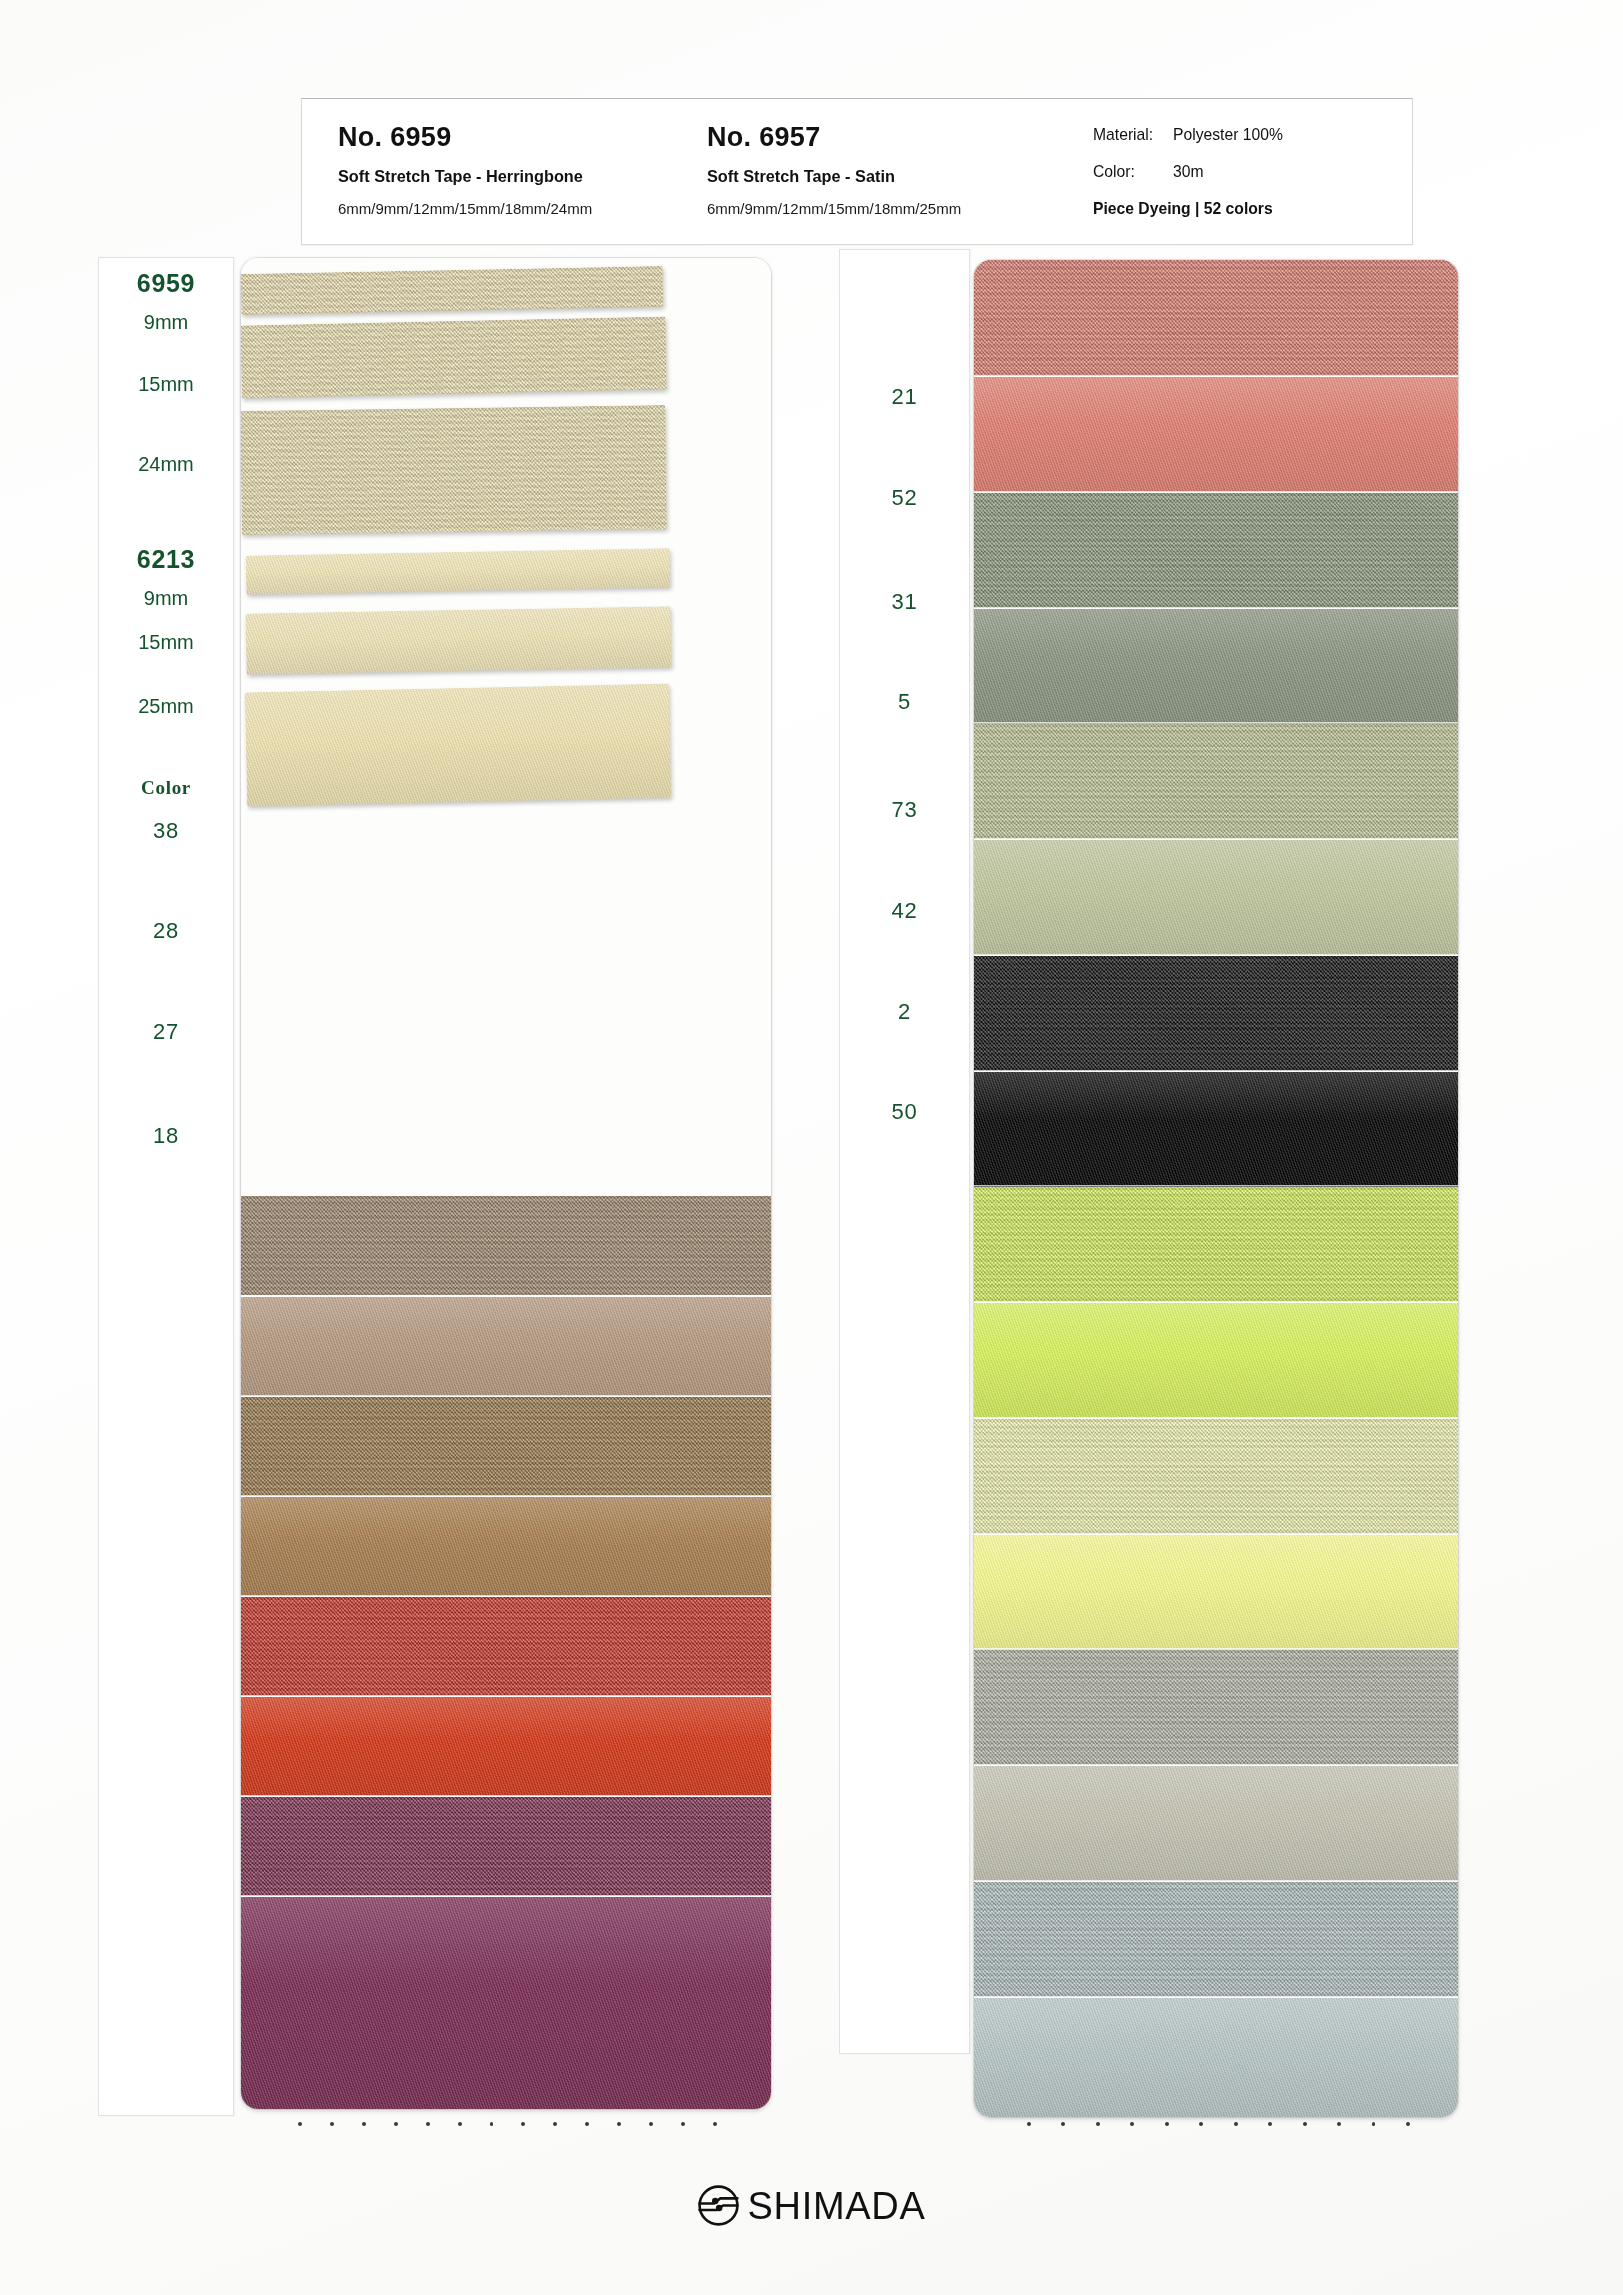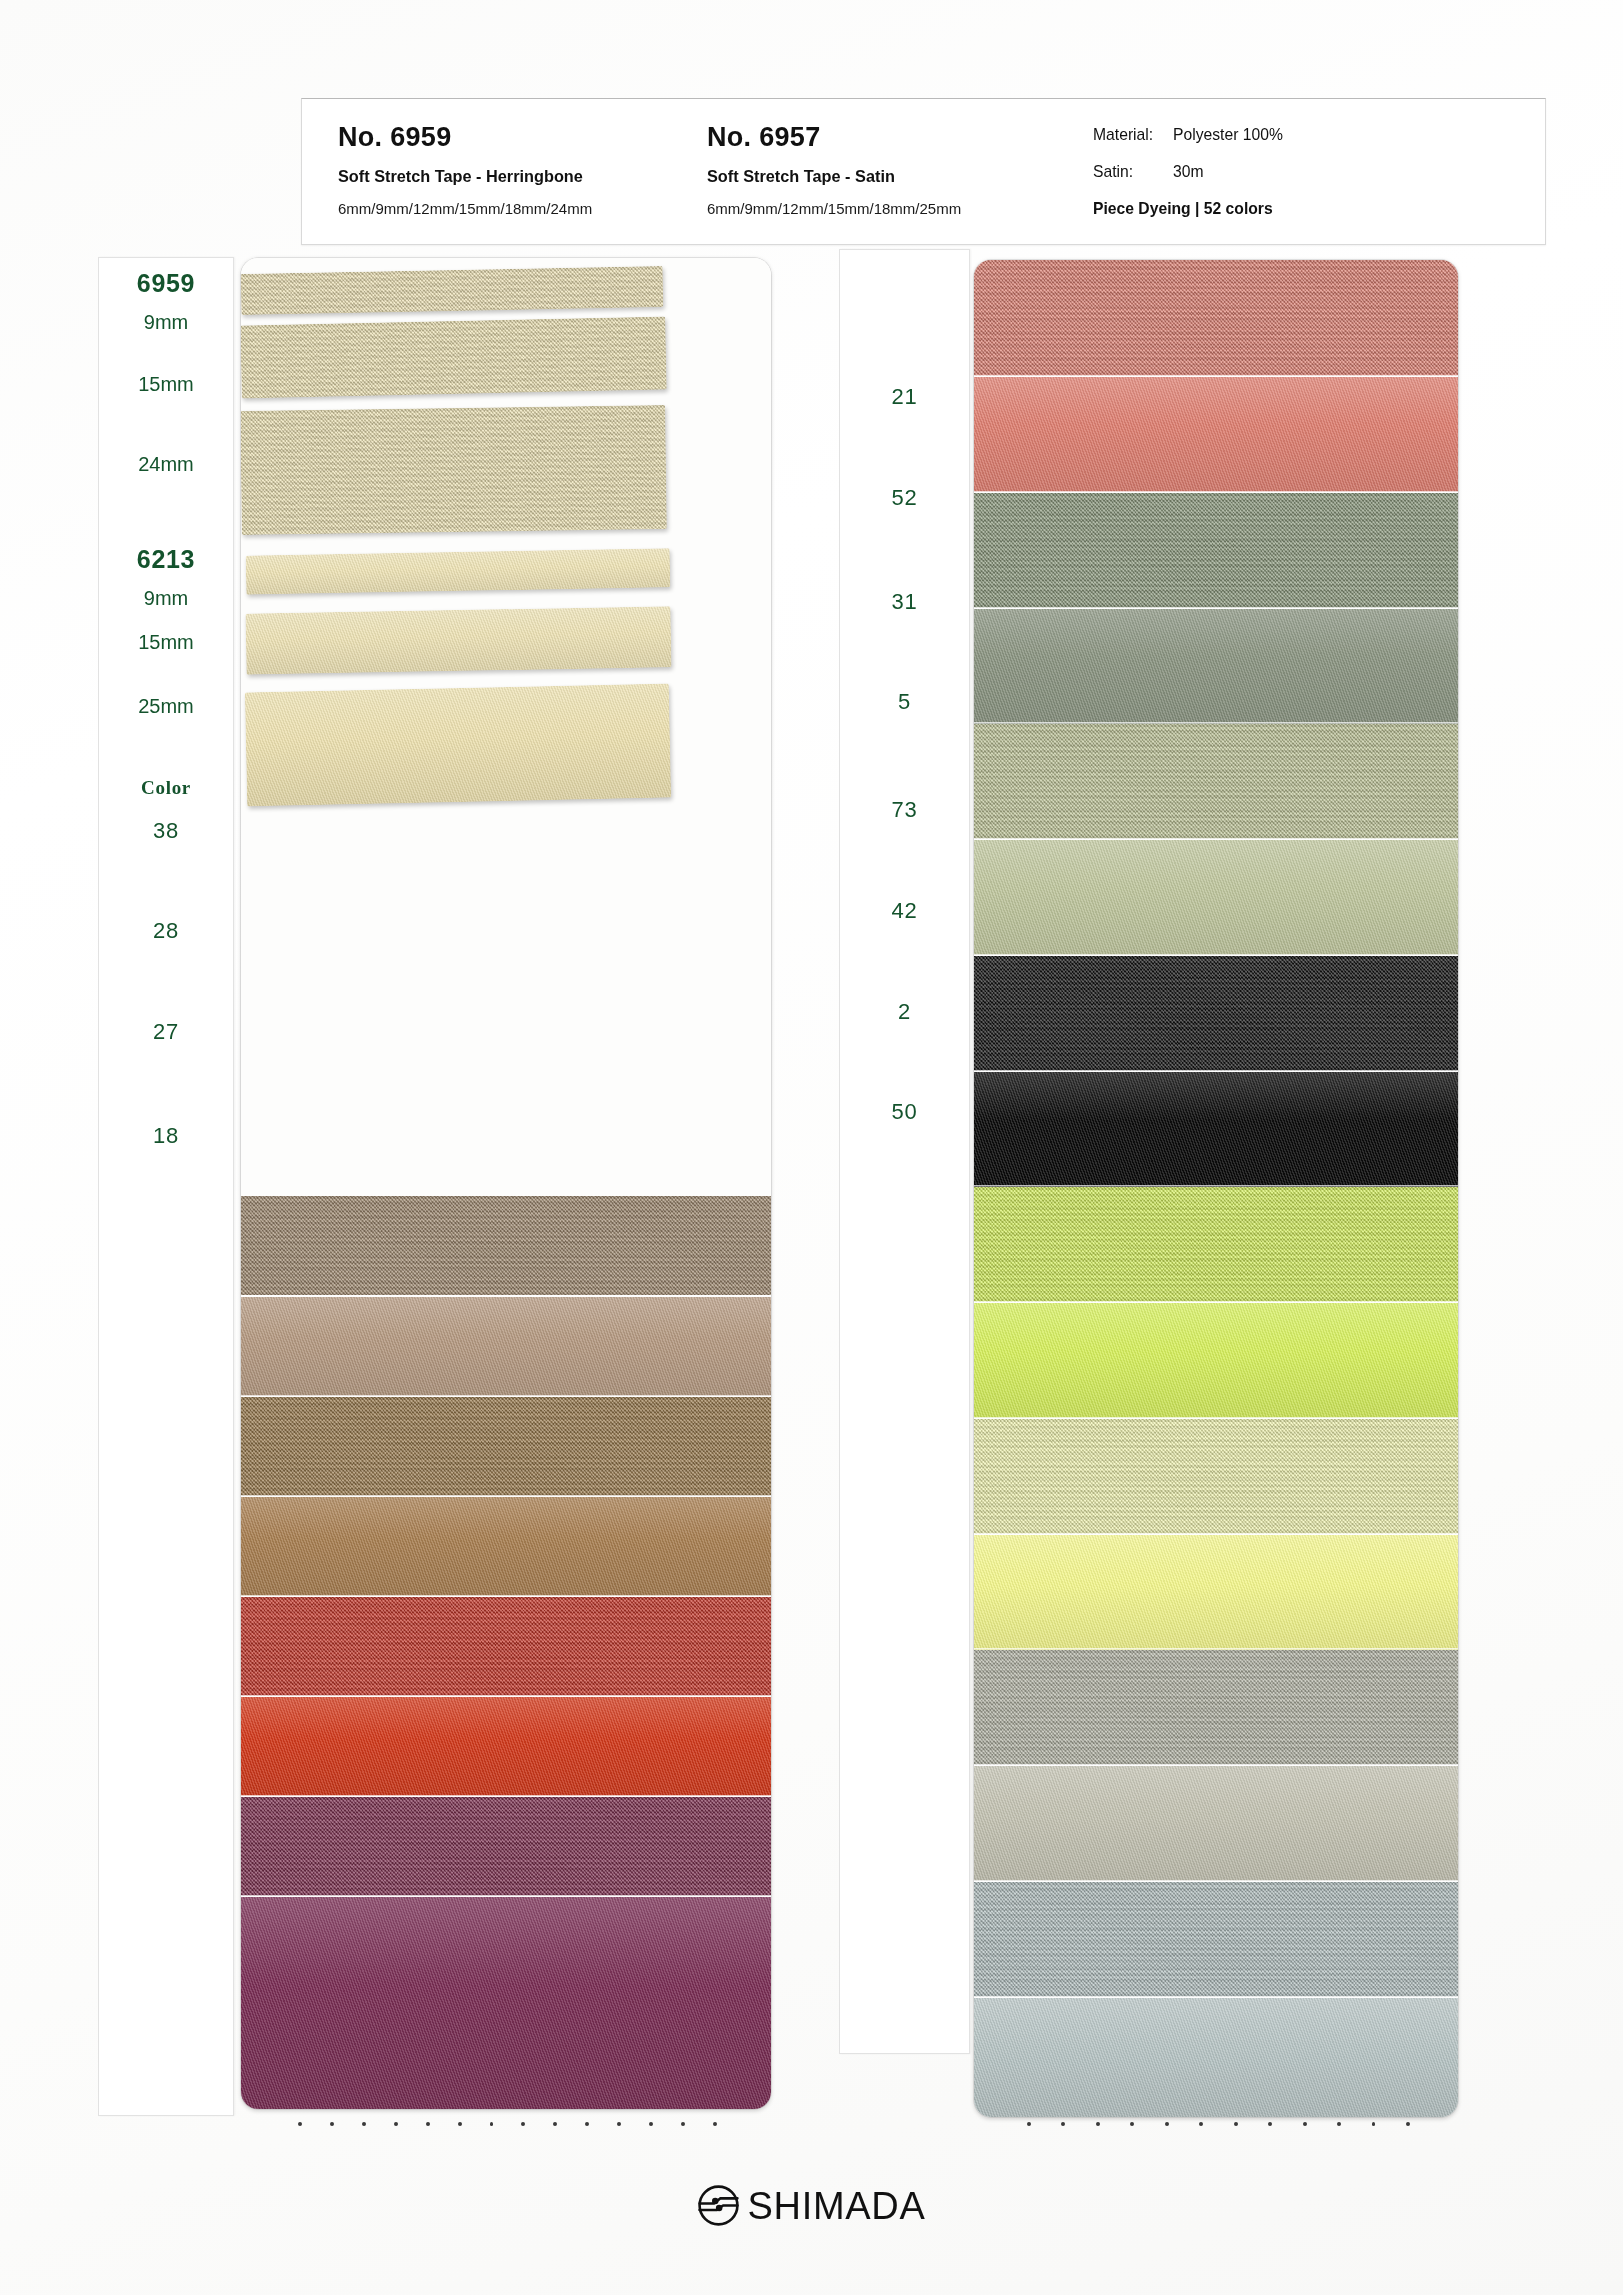--- a/index.html
+++ b/index.html
@@ -8,21 +8,21 @@
     font-family:"Liberation Sans",sans-serif;
     background:#fdfdfc;
   }
   .page{
     position:absolute;inset:0;
     background:
       linear-gradient(160deg,#fbfbfa 0%,#ffffff 28%,#fcfcfb 70%,#f8f8f7 100%);
   }
   
   #spec-box{
-    position:absolute;left:301px;top:98px;width:1245px;height:147px;
+    position:absolute;left:301px;top:98px;width:1112px;height:147px;
     background:#ffffff;border:0.7px solid #d9d9d9;border-top-color:#b9b9b9;
     box-shadow:0 0.7px 1.3px rgba(0,0,0,.05);
     box-sizing:border-box;
   }
   .spec-col{position:absolute;top:25px;}
   #spec-col-6959{left:36px;}
   #spec-col-6957{left:405px;}
   #spec-col-meta{left:791px;top:27.5px;}
   .spec-no{font-size:27px;font-weight:700;letter-spacing:0.3px;color:#111;line-height:1;}
   .spec-name{font-size:16.3px;font-weight:700;color:#111;margin-top:17px;line-height:1;}
@@ -112,21 +112,21 @@
       <div class="spec-name">Soft Stretch Tape - Satin</div>
       <div class="spec-sizes">6mm/9mm/12mm/15mm/18mm/25mm</div>
     </div>
 
     <div class="spec-col" id="spec-col-meta">
       <div class="meta-row">
         <span class="meta-key">Material:</span>
         <span class="meta-val">Polyester 100%</span>
       </div>
       <div class="meta-row">
-        <span class="meta-key">Satin:</span>
+        <span class="meta-key">Color:</span>
         <span class="meta-val">30m</span>
       </div>
       <div class="meta-row bold">
         <span>Piece Dyeing | 52 colors</span>
       </div>
     </div>
   </div>
 
   <div class="label-strip" id="label-strip-left">
     <div class="lbl hdr" style="top:13px;">6959</div>

